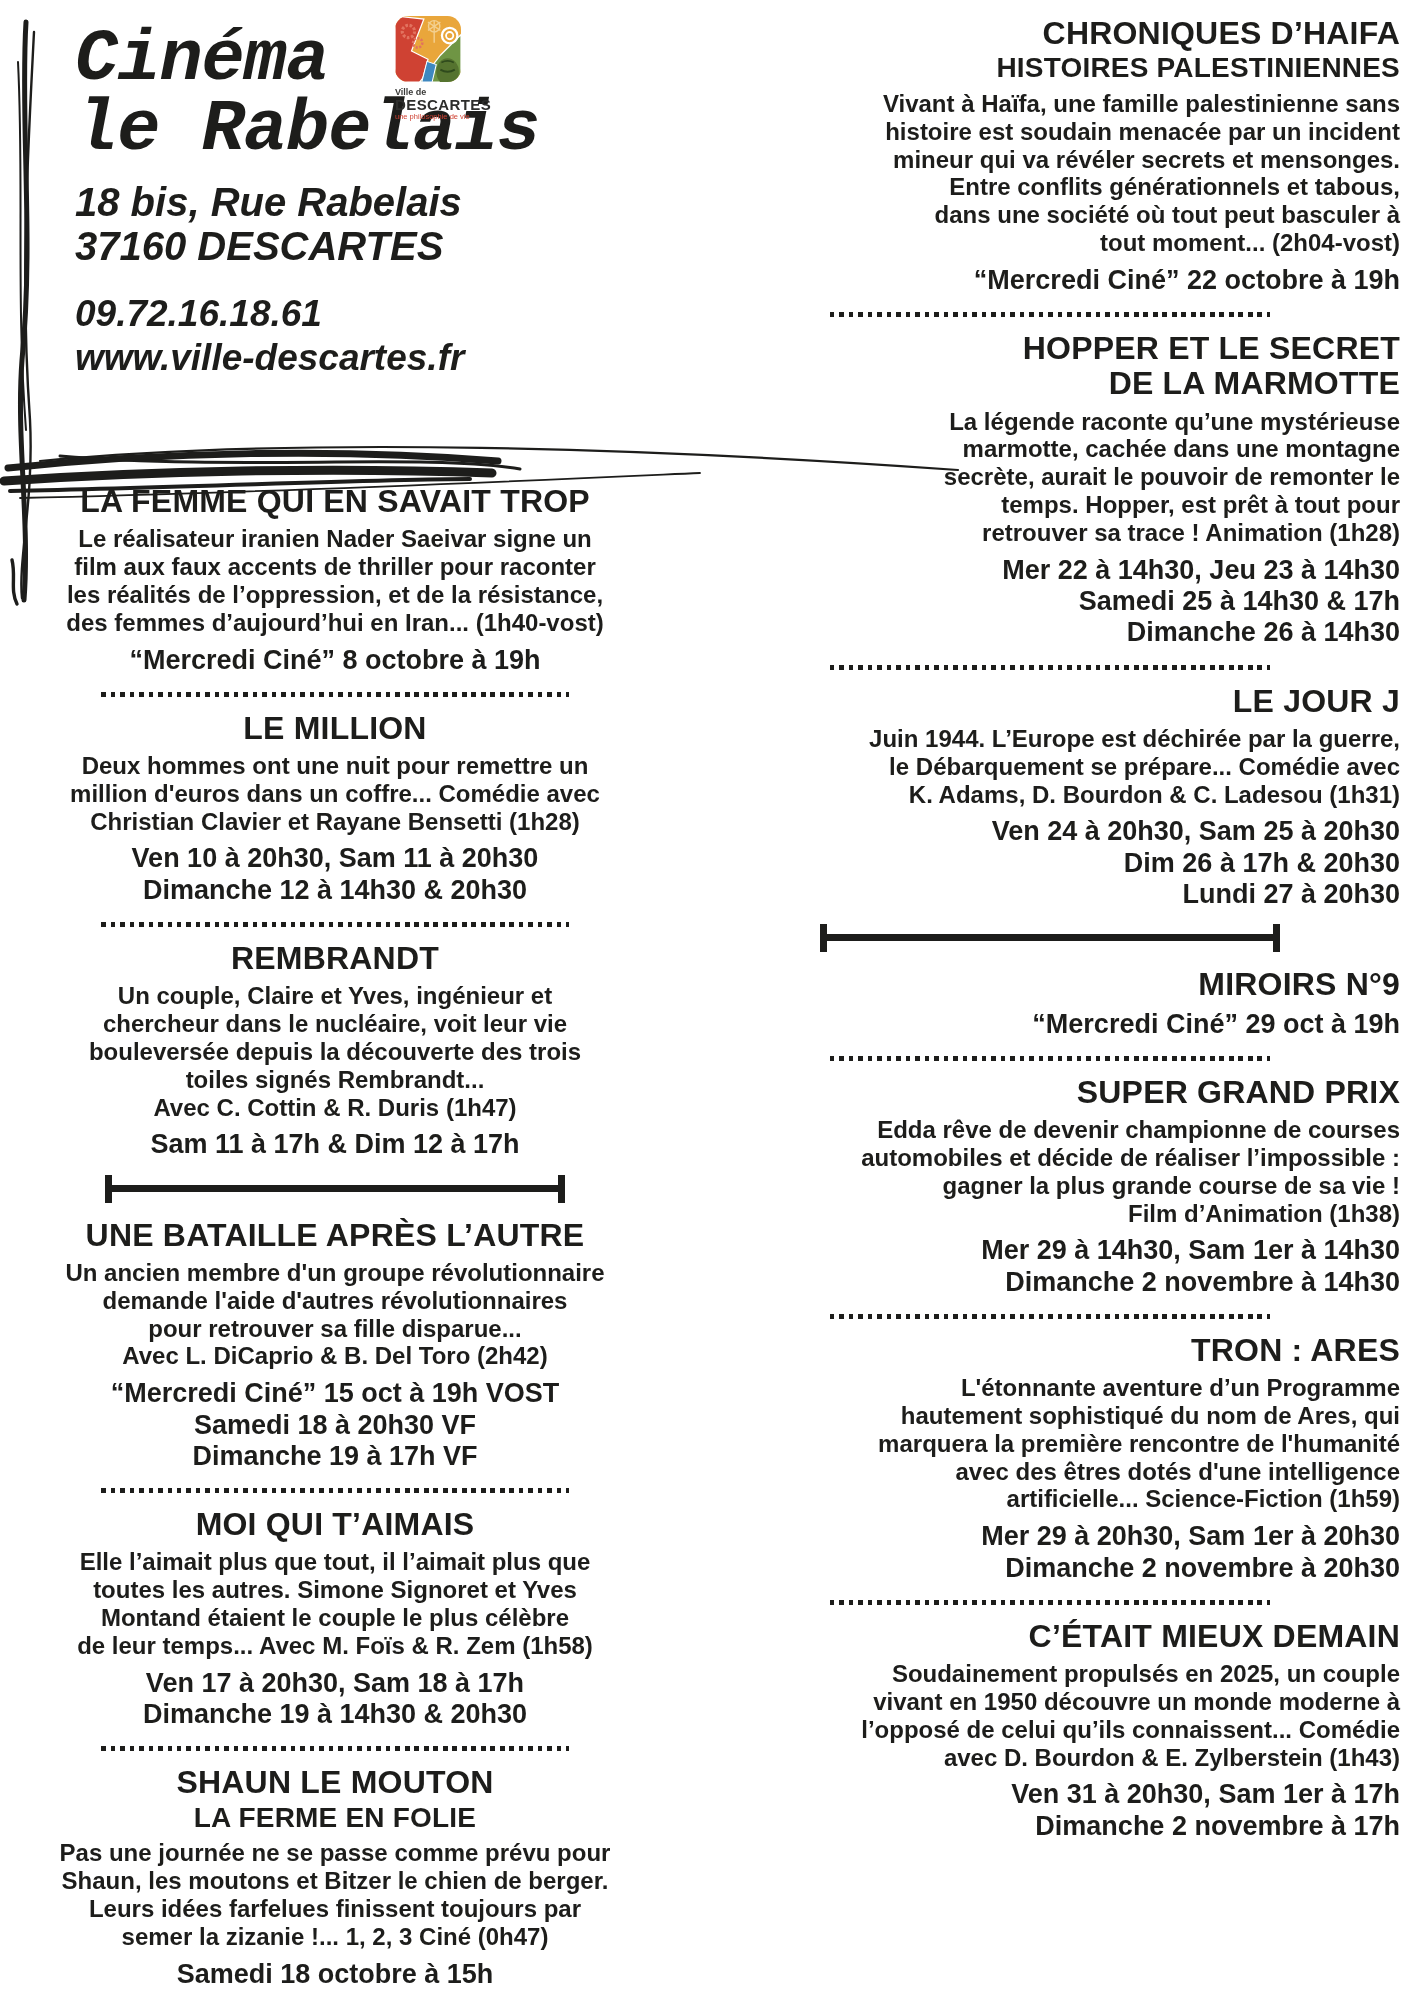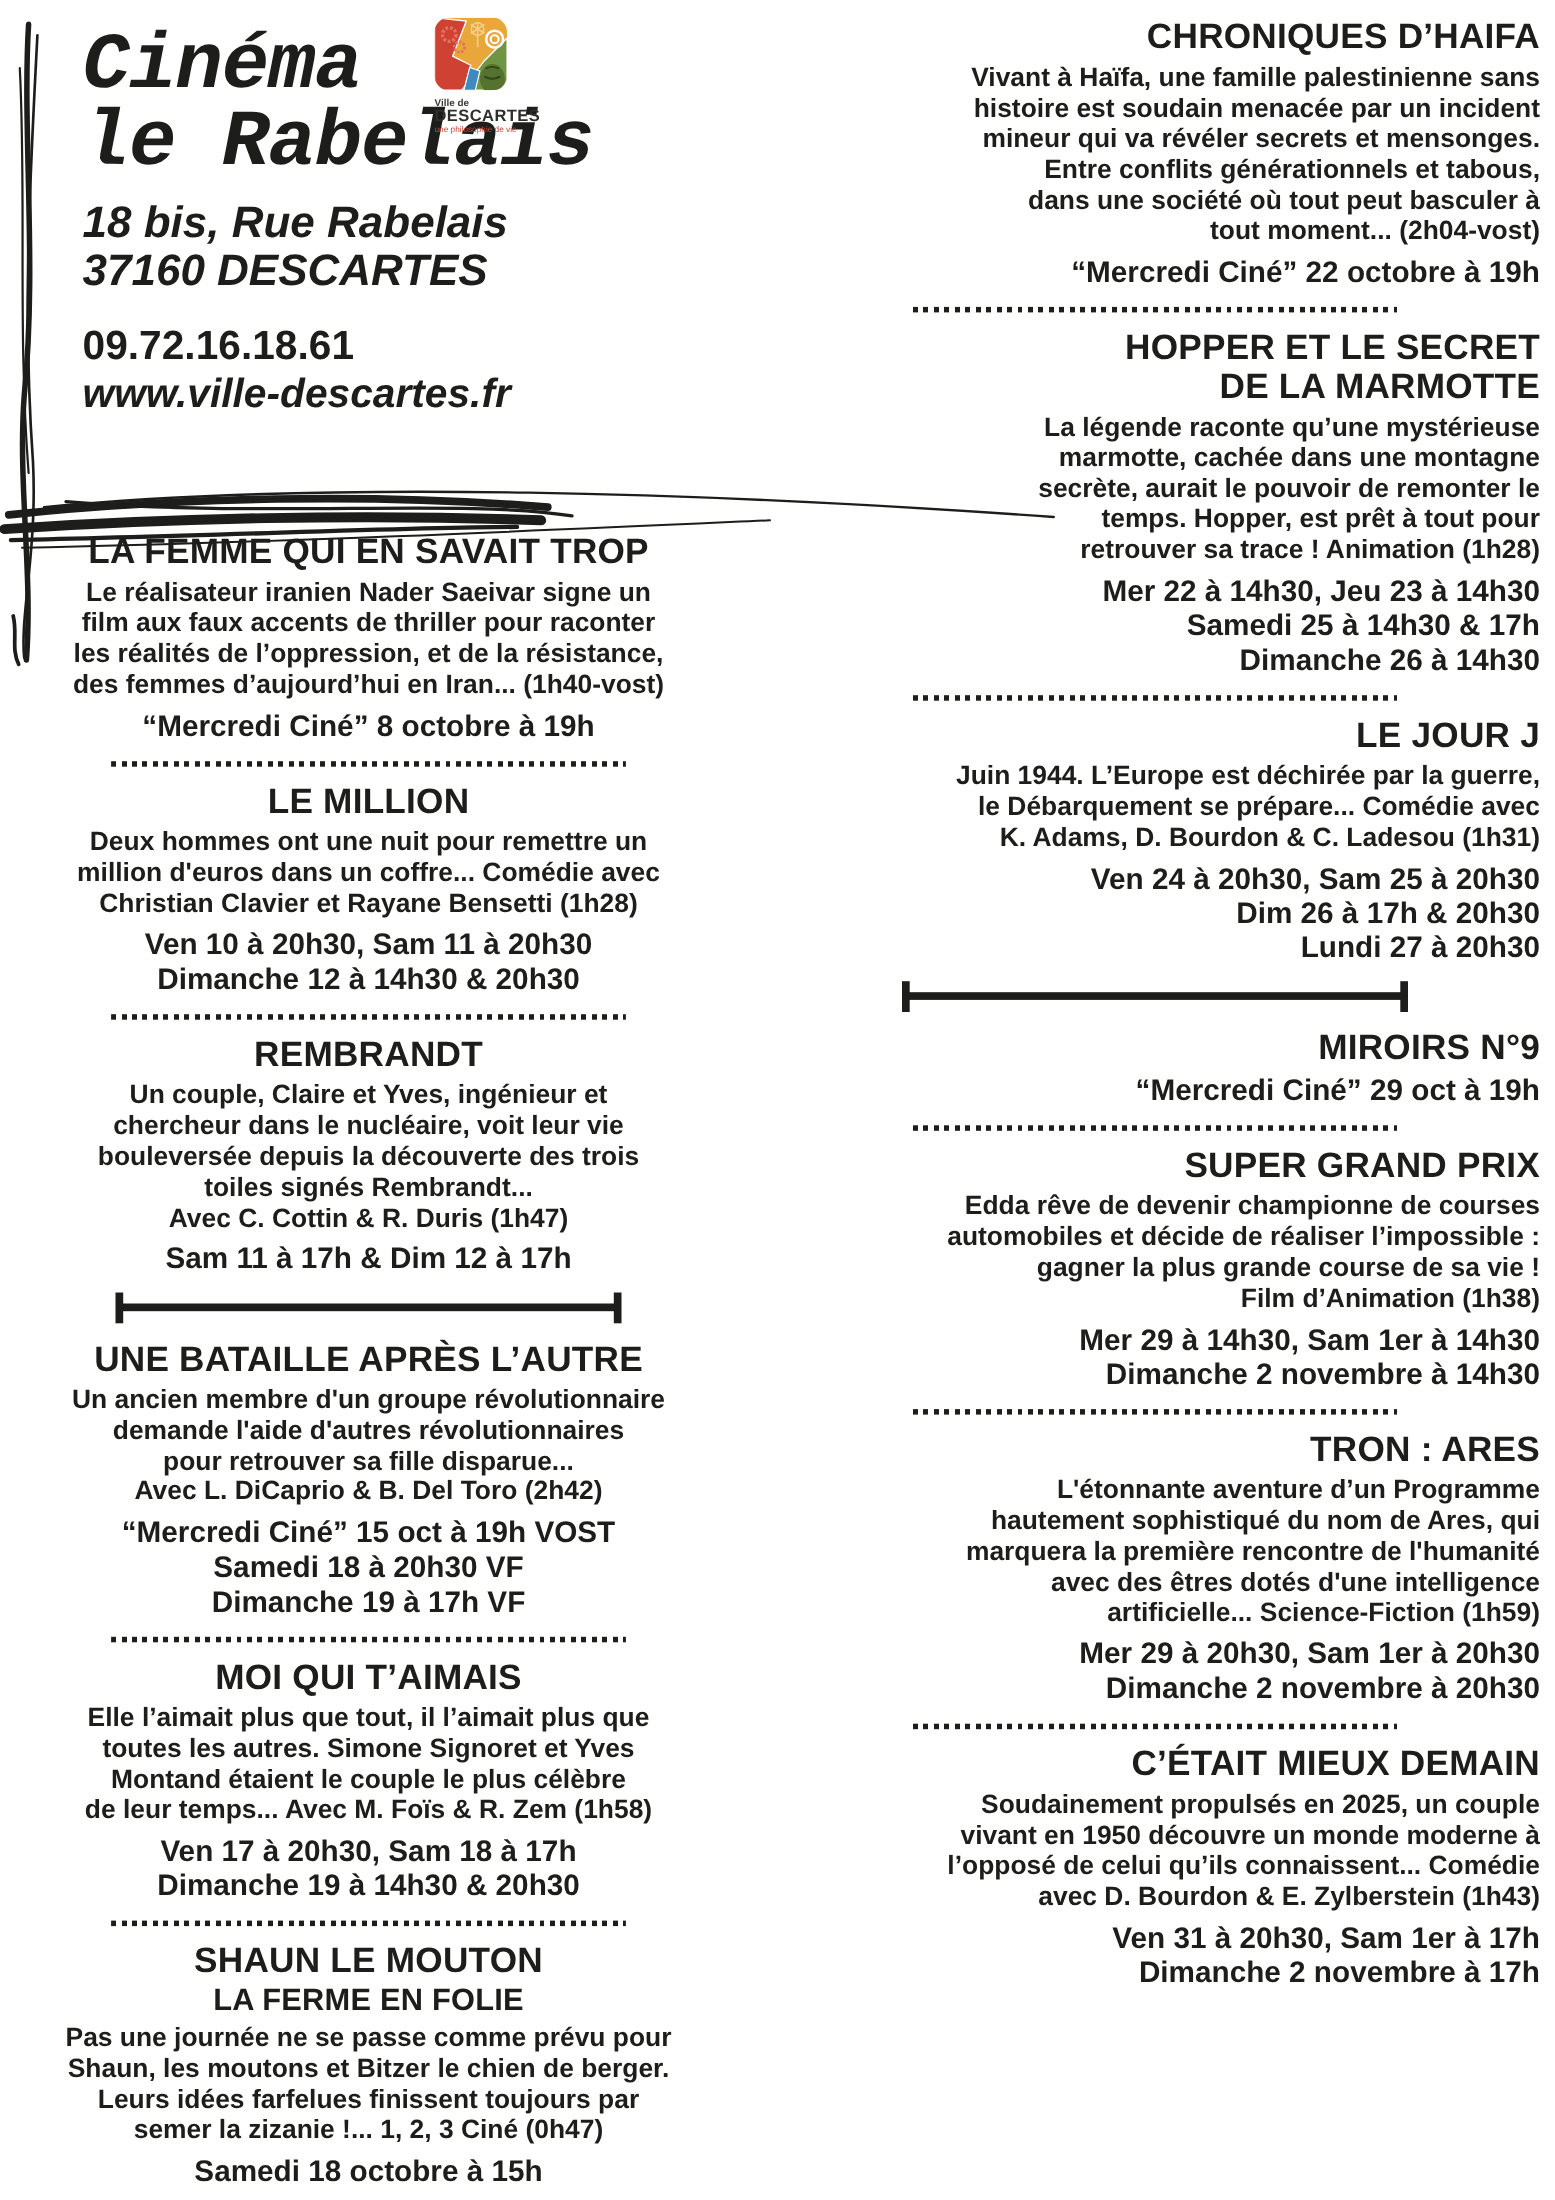--- a/index.html
+++ b/index.html
@@ -11,21 +11,21 @@
   
   .col-left{position:absolute;left:10px;top:0;width:650px;text-align:center;}
   .col-right{position:absolute;left:700px;top:0;width:700px;text-align:right;padding-top:16px;}
   
   .header{position:relative;padding:26px 0 0 65px;height:458px;text-align:left;}
   .cinema-title{
     margin:0;font-size:72px;line-height:.97;font-style:italic;font-weight:800;
     letter-spacing:-1px;white-space:pre-line;font-family:Liberation Mono, monospace;
   }
   .address{margin-top:14px;font-size:40px;font-style:italic;font-weight:800;line-height:1.12;white-space:pre-line;}
-  .phone{margin-top:24px;font-size:37px;font-weight:800;}
+  .phone{margin-top:24px;font-size:37px;font-style:italic;font-weight:800;}
   .website{margin-top:2px;font-size:37px;font-style:italic;font-weight:800;}
   
   .logo{position:absolute;left:385px;top:16px;width:100px;text-align:left;line-height:1;}
   .logo-villede{font-size:9px;font-weight:700;color:#3a3a38;margin-top:3px;}
   .logo-name{font-size:15px;font-weight:700;letter-spacing:.4px;color:#2e2e2c;}
   .logo-tagline{font-size:7.5px;color:#cf4233;margin-top:1px;}
   
   .sketch{position:absolute;left:0;top:0;pointer-events:none;}
   
   .film{margin:0 0 10px 0;}
@@ -171,20 +171,21 @@
 semer la zizanie !... 1, 2, 3 Ciné (0h47)</p>
     <p class="ftimes">Samedi 18 octobre à 15h</p>
   </section>
 
 </div>
 
 <div class="col-right">
 
   <section class="film">
     <h2 class="ftitle">CHRONIQUES D’HAIFA</h2>
+    <h3 class="fsub">HISTOIRES PALESTINIENNES</h3>
     <p class="fdesc">Vivant à Haïfa, une famille palestinienne sans
 histoire est soudain menacée par un incident
 mineur qui va révéler secrets et mensonges.
 Entre conflits générationnels et tabous,
 dans une société où tout peut basculer à
 tout moment... (2h04-vost)</p>
     <p class="ftimes">“Mercredi Ciné” 22 octobre à 19h</p>
     <div class="sep-dotted"></div>
   </section>
 

